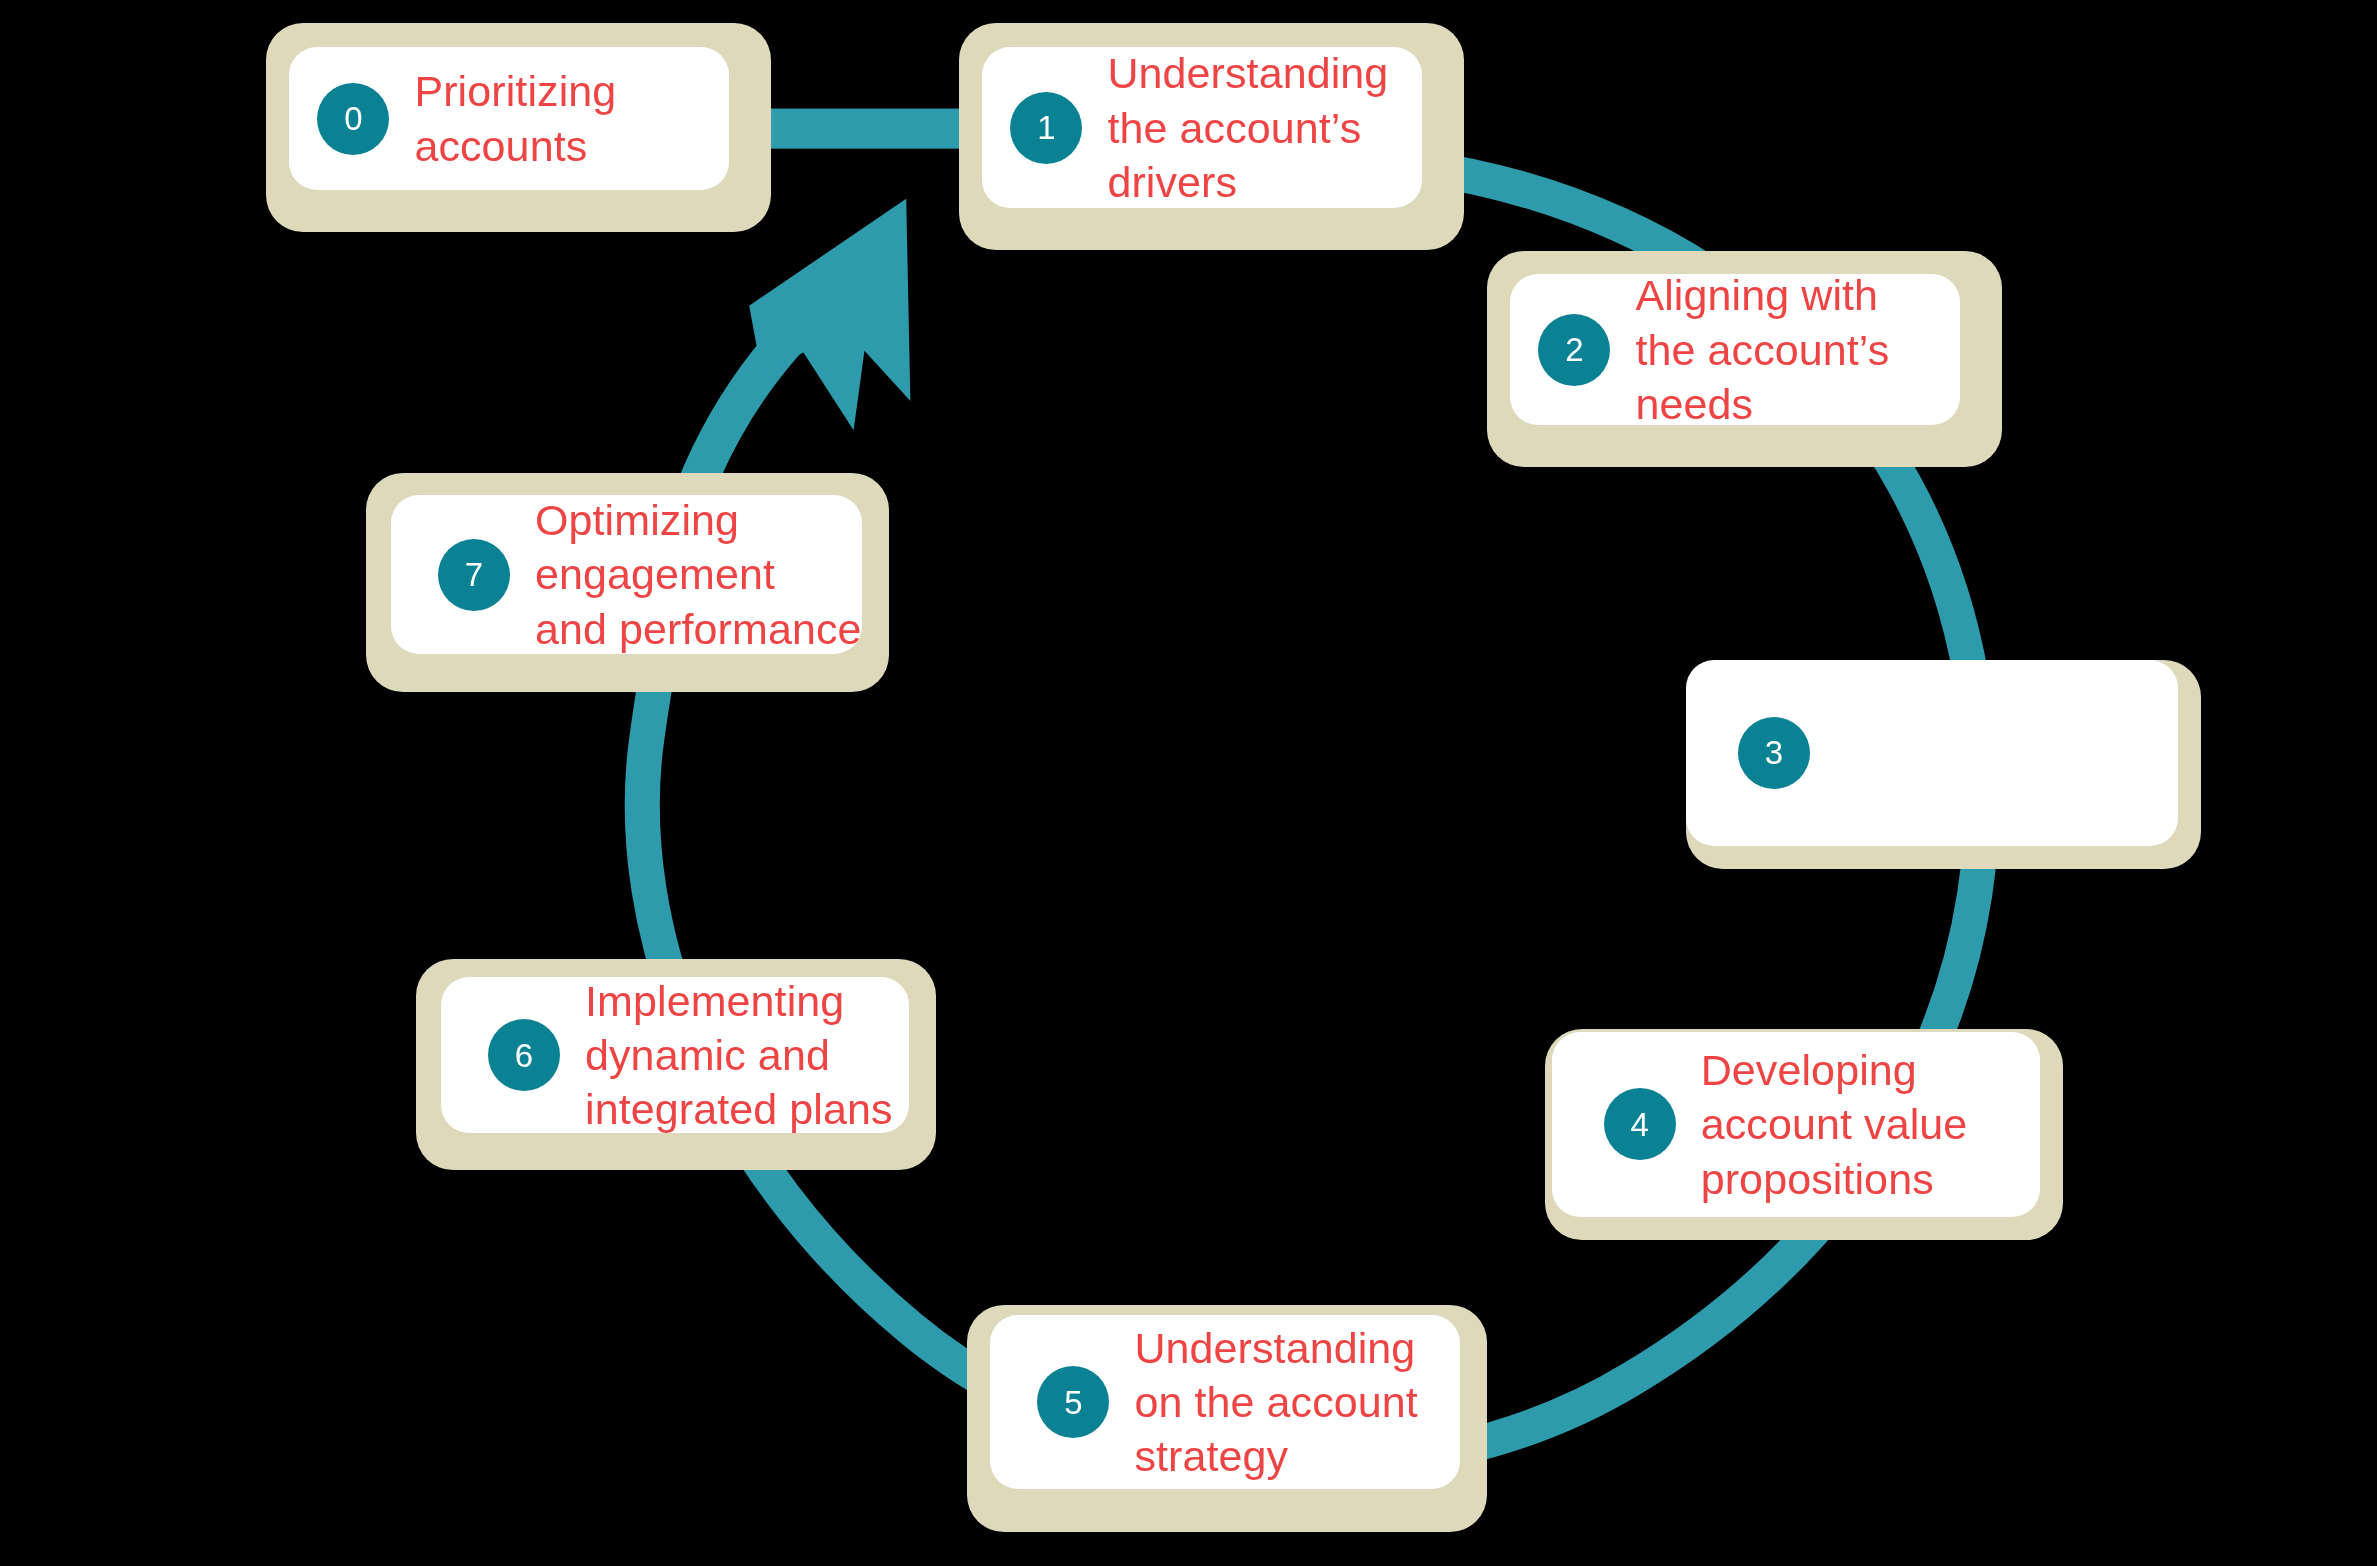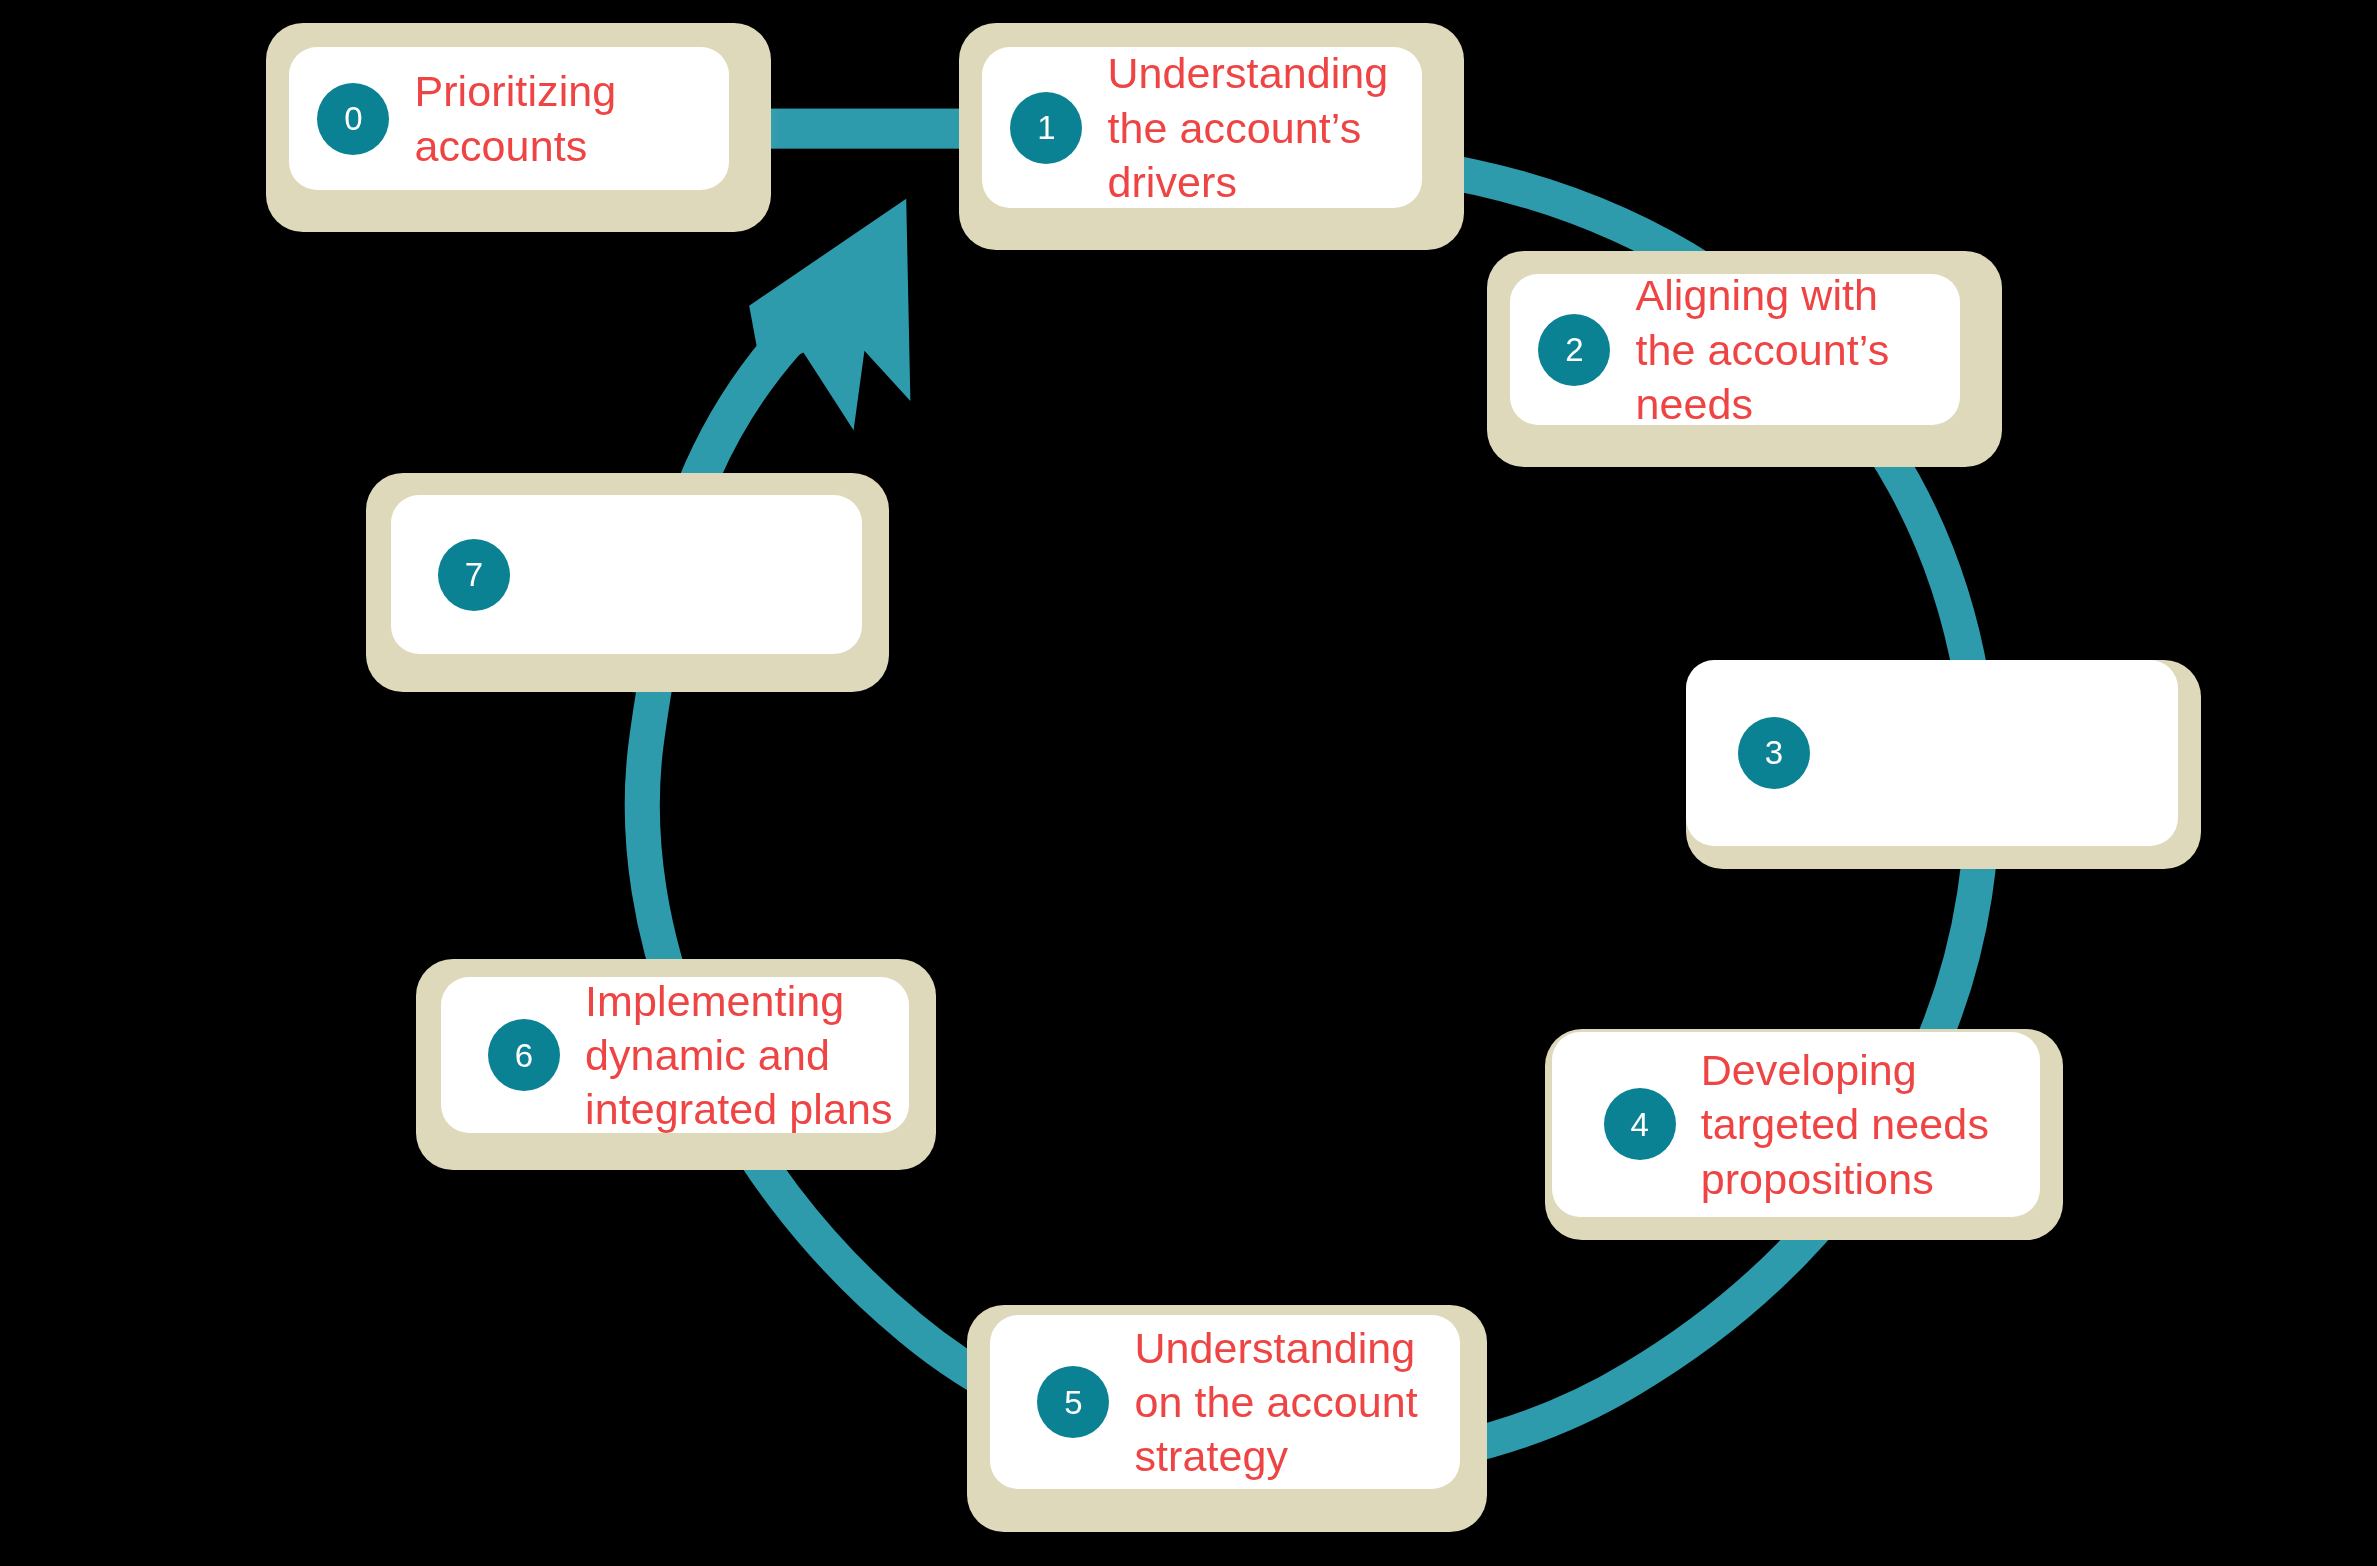--- a/index.html
+++ b/index.html
@@ -131,21 +131,21 @@
     <div class="inner">
       <div class="badge">3</div>
     </div>
   </div>
 
   <div class="card c4">
     <div class="shell"></div>
     <div class="inner">
       <div class="badge">4</div>
       <div class="label">Developing
-targeted needs
+account value
 propositions</div>
     </div>
   </div>
 
   <div class="card c5">
     <div class="shell"></div>
     <div class="inner">
       <div class="badge">5</div>
       <div class="label">Understanding
 on the account
@@ -160,17 +160,20 @@
       <div class="label">Implementing
 dynamic and
 integrated plans</div>
     </div>
   </div>
 
   <div class="card c7">
     <div class="shell"></div>
     <div class="inner">
       <div class="badge">7</div>
+      <div class="label">Optimizing
+engagement
+and performance</div>
     </div>
   </div>
 
 </div>
 
 
 </body></html>

